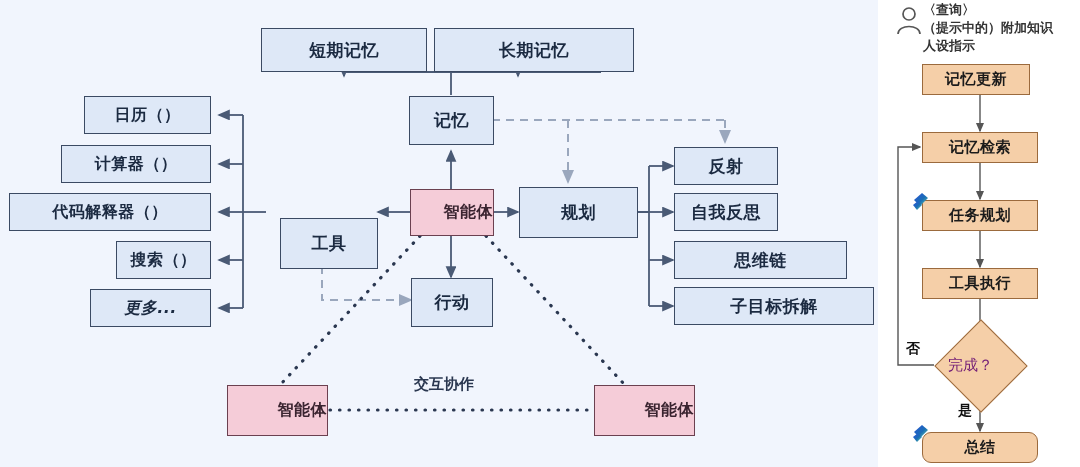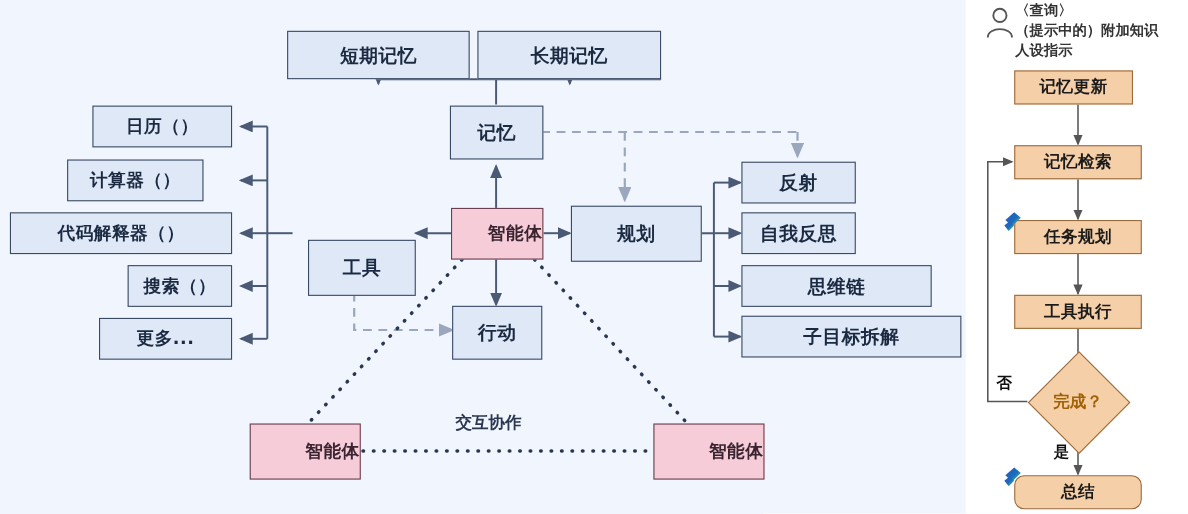--- a/index.html
+++ b/index.html
@@ -42,22 +42,22 @@
   .orange.round{border-radius:9px;}
   .lbl{
     position:absolute;color:#2a3750;font-weight:bold;white-space:nowrap;
   }
   .lbl.plain{font-weight:bold;color:#111;}
   .hdr{
     position:absolute;color:#333;white-space:nowrap;font-weight:bold;
   }
   .diamond{
     position:absolute;box-sizing:border-box;
-    display:flex;align-items:center;justify-content:center;
-    color:#a16207;font-weight:bold;white-space:nowrap;
+    display:flex;align-items:center;justify-content:flex-start;
+    color:#701a75;font-weight:normal;white-space:nowrap;
   }
   .diamond .dshape{
     position:absolute;left:0;top:0;width:100%;height:100%;
     background:#f5cfa8;border:1.1px solid #9b6a3d;
     transform:rotate(45deg);
   }
   .diamond .dtext{position:relative;z-index:2;}
 
   .sparkle{position:absolute;width:22px;height:22px;}
   .person{position:absolute;}
@@ -120,40 +120,40 @@
       <g stroke="#2a3750" stroke-width="3.2" fill="none" stroke-dasharray="0.5,9" stroke-linecap="round">
         <path d="M420,236 L280,385"></path>
         <path d="M486,236 L625,385"></path>
         <path d="M330,410 L592,410"></path>
       </g>
     </svg>
 
     <div class="node blue" style="left:261px;top:28px;width:166px;height:44px;font-size:17px;">
       <span>短期记忆</span>
     </div>
-    <div class="node blue" style="left:434px;top:28px;width:167px;height:44px;font-size:17px;">
+    <div class="node blue" style="left:434px;top:28px;width:200px;height:44px;font-size:17px;">
       <span>长期记忆</span>
     </div>
     <div class="node blue" style="left:409px;top:96px;width:85px;height:49px;font-size:17px;">
       <span>记忆</span>
     </div>
 
     <div class="node blue" style="left:84px;top:96px;width:127px;height:38px;font-size:16px;">
       <span>日历（）</span>
     </div>
-    <div class="node blue" style="left:61px;top:145px;width:124px;height:38px;font-size:16px;">
+    <div class="node blue" style="left:61px;top:145px;width:150px;height:38px;font-size:16px;">
       <span>计算器（）</span>
     </div>
     <div class="node blue" style="left:9px;top:193px;width:202px;height:38px;font-size:16px;">
       <span>代码解释器（）</span>
     </div>
     <div class="node blue" style="left:116px;top:241px;width:95px;height:38px;font-size:16px;">
       <span>搜索（）</span>
     </div>
-    <div class="node blue" style="left:90px;top:289px;width:121px;height:38px;font-size:16px;">
+    <div class="node blue" style="left:90px;top:289px;width:121px;height:38px;font-size:16px;font-style:italic;">
       <span>更多...</span>
     </div>
     <div class="node blue" style="left:280px;top:187px;width:98px;height:51px;font-size:17px;margin-top:31px;">
       <span>工具</span>
     </div>
 
     <div class="node pink" style="left:410px;top:189px;width:84px;height:47px;font-size:16px;">
       <span>智能体</span>
     </div>
 

